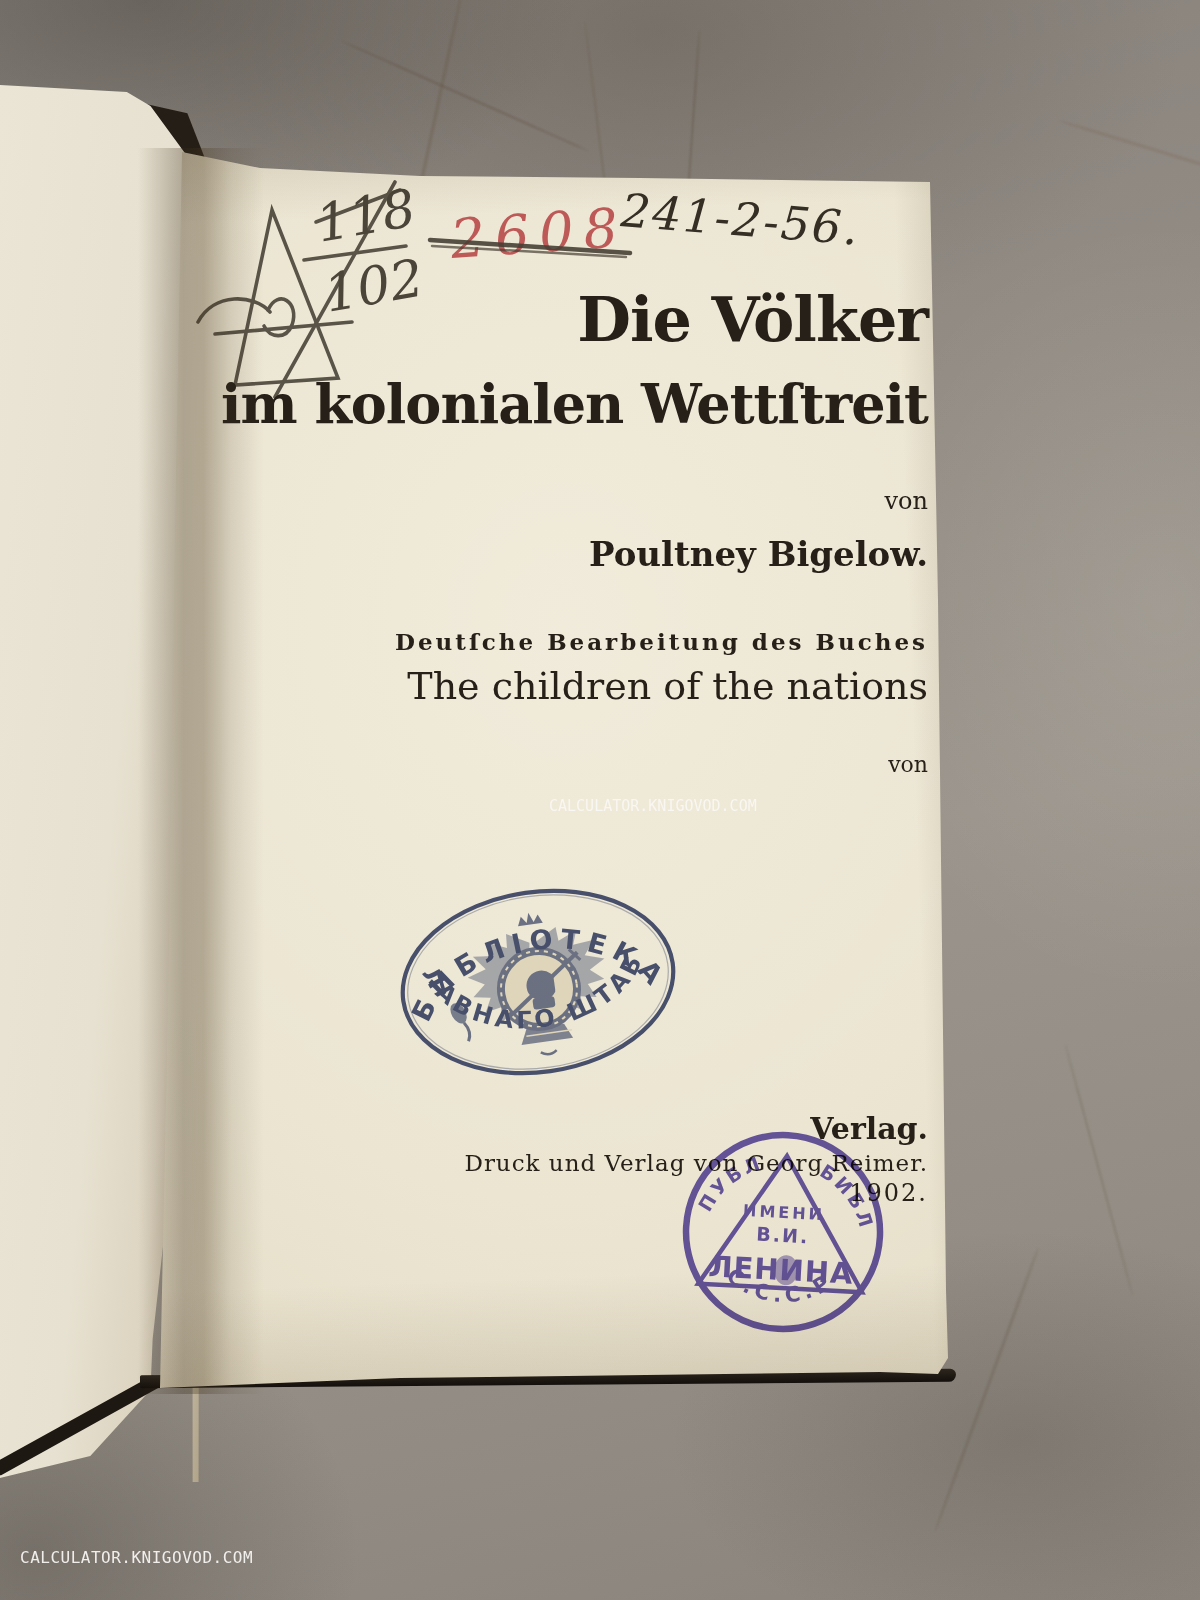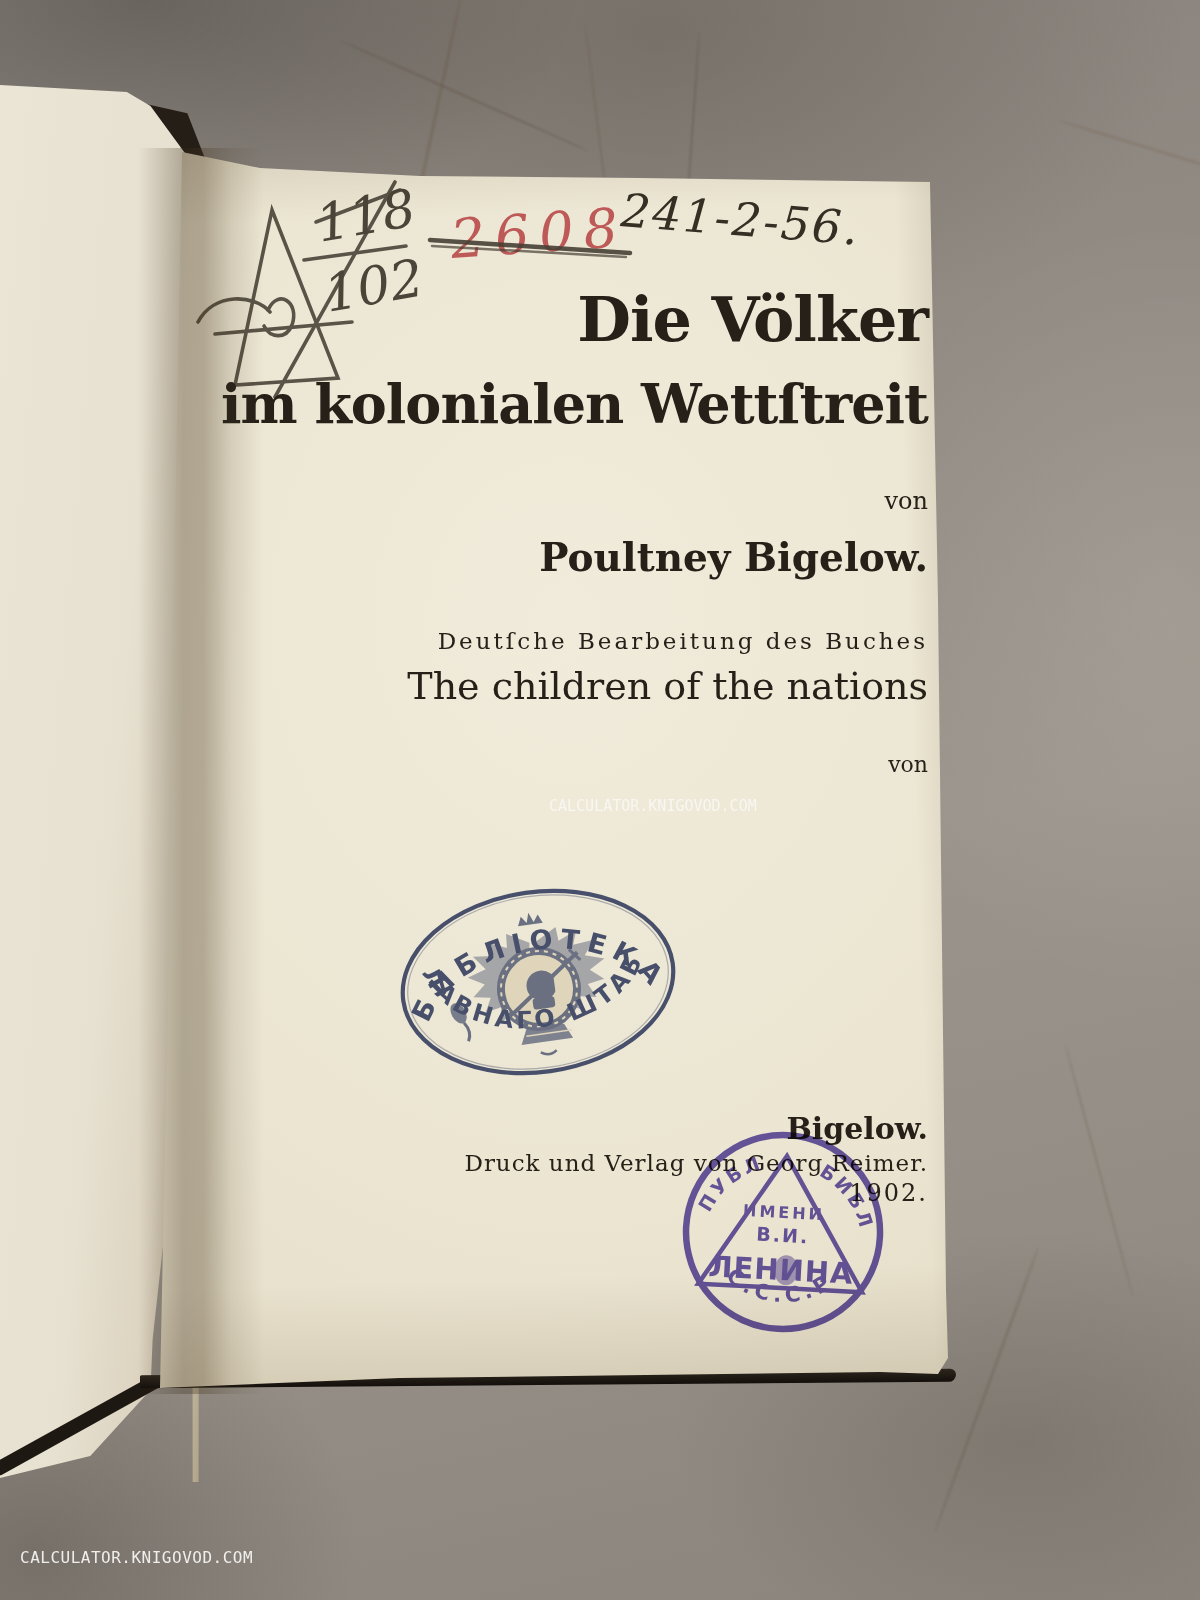--- a/index.html
+++ b/index.html
@@ -50,22 +50,22 @@
       radial-gradient(120% 90% at 52% 38%, #f1ebdb 0%, #ebe5d2 52%, #e5ddc7 85%, #ded5be 100%);
   }
   .gutter-shadow{
     position:absolute;left:138px;top:148px;width:126px;height:1246px;pointer-events:none;
     background:linear-gradient(90deg, rgba(55,40,20,0) 0%, rgba(55,40,20,.30) 36%, rgba(75,58,32,.33) 52%, rgba(75,58,32,.12) 74%, rgba(75,58,32,0) 100%);
   }
   .pg-line{position:absolute;left:0;width:780px;text-align:right;color:#262019;}
   .t1{top:133px;font-size:62px;font-weight:700;letter-spacing:-1px;}
   .t2{top:222px;font-size:54px;font-weight:700;letter-spacing:-1px;}
   .von1{top:337px;font-size:24px;}
-  .author{top:384px;font-size:39px;font-weight:700;}
-  .gnote{top:478px;font-size:23px;letter-spacing:3px;}
+  .author{top:384px;font-size:34px;font-weight:700;}
+  .gnote{top:478px;font-size:23px;letter-spacing:3px;font-weight:bold;}
   .etitle{top:514px;font-size:38px;}
   .von2{top:602px;font-size:22px;}
   .editor{top:668px;font-size:30px;font-weight:700;}
   .city{top:961px;font-size:30px;font-weight:700;}
   .publisher{top:1000px;font-size:23px;letter-spacing:1px;}
   .year{top:1029px;font-size:24px;letter-spacing:2px;}
   .hand-svg{position:absolute;left:32px;top:10px;mix-blend-mode:multiply;}
   .stamp{position:absolute;mix-blend-mode:multiply;}
   .stamp-oval{left:245px;top:734px;transform:rotate(-8deg);opacity:.88;}
   .stamp-round{left:528px;top:980px;transform:rotate(3deg);opacity:.9;}
@@ -117,21 +117,21 @@
       <text x="440" y="66" font-size="46" font-style="italic" fill="#39332b" letter-spacing="2" transform="rotate(4.5 440 66)">241-2-56.</text>
     </svg>
 
     <div class="pg-line t1">Die Völker</div>
     <div class="pg-line t2">im kolonialen Wettſtreit</div>
     <div class="pg-line von1">von</div>
     <div class="pg-line author">Poultney Bigelow.</div>
     <div class="pg-line gnote">Deutſche Bearbeitung des Buches</div>
     <div class="pg-line etitle">The children of the nations</div>
     <div class="pg-line von2">von</div>
-    <div class="pg-line city">Bigelow.</div>
+    <div class="pg-line city">Verlag.</div>
     <div class="pg-line publisher">Druck und Verlag von Georg Reimer.</div>
     <div class="pg-line year">1902.</div>
 
     <svg class="stamp stamp-oval" width="290" height="196" viewBox="0 0 290 196">
       <defs>
         <path id="ovTop" d="M 30 128 A 118 80 0 0 1 260 128"></path>
         <path id="ovBot" d="M 34 80 A 114 82 0 0 0 256 80"></path>
       </defs>
       <ellipse cx="145" cy="98" rx="136" ry="90" fill="none" stroke="#33406e" stroke-width="4.2"></ellipse>
       <ellipse cx="145" cy="98" rx="131" ry="86" fill="none" stroke="#33406e" stroke-width="1.2" opacity=".4"></ellipse>

